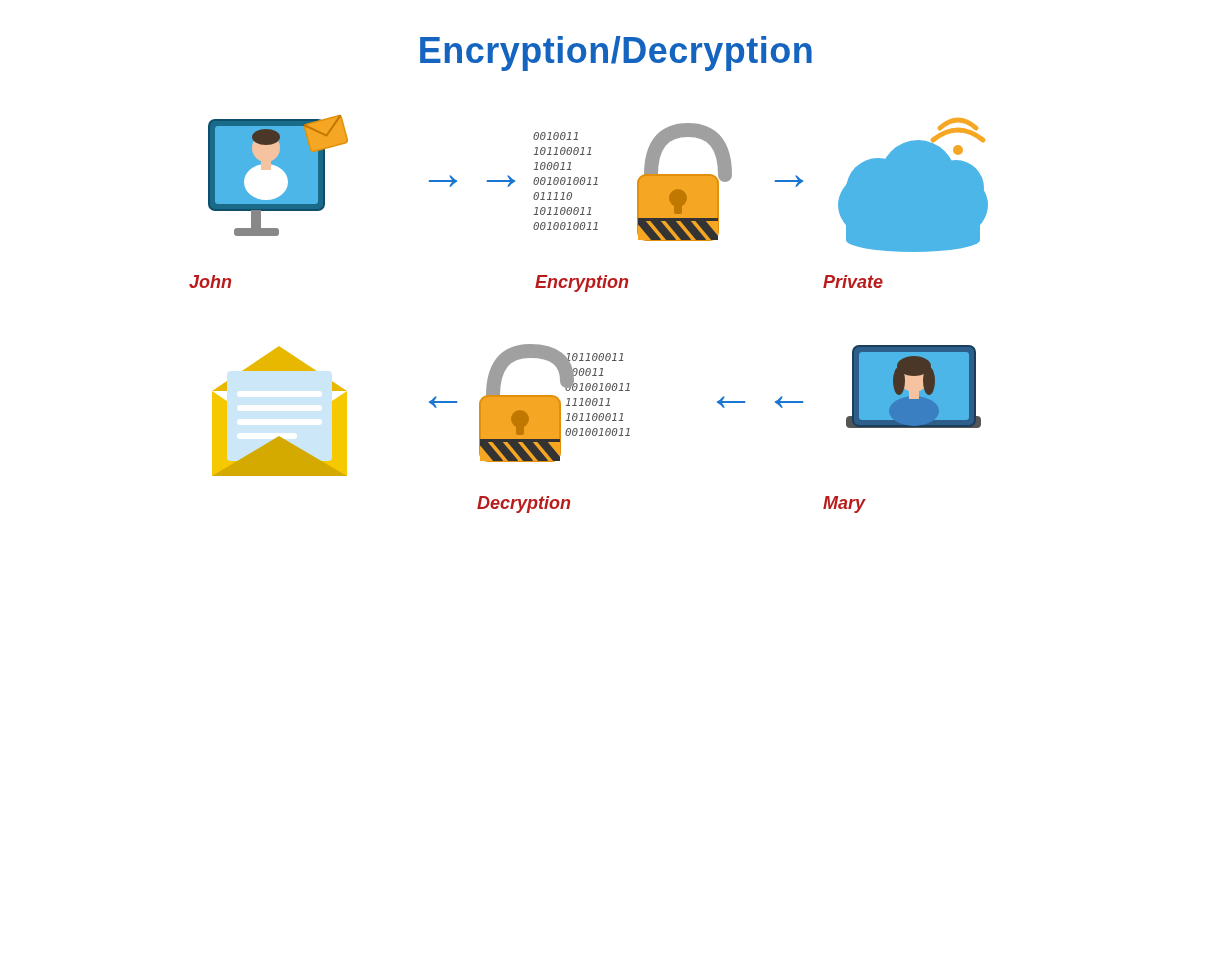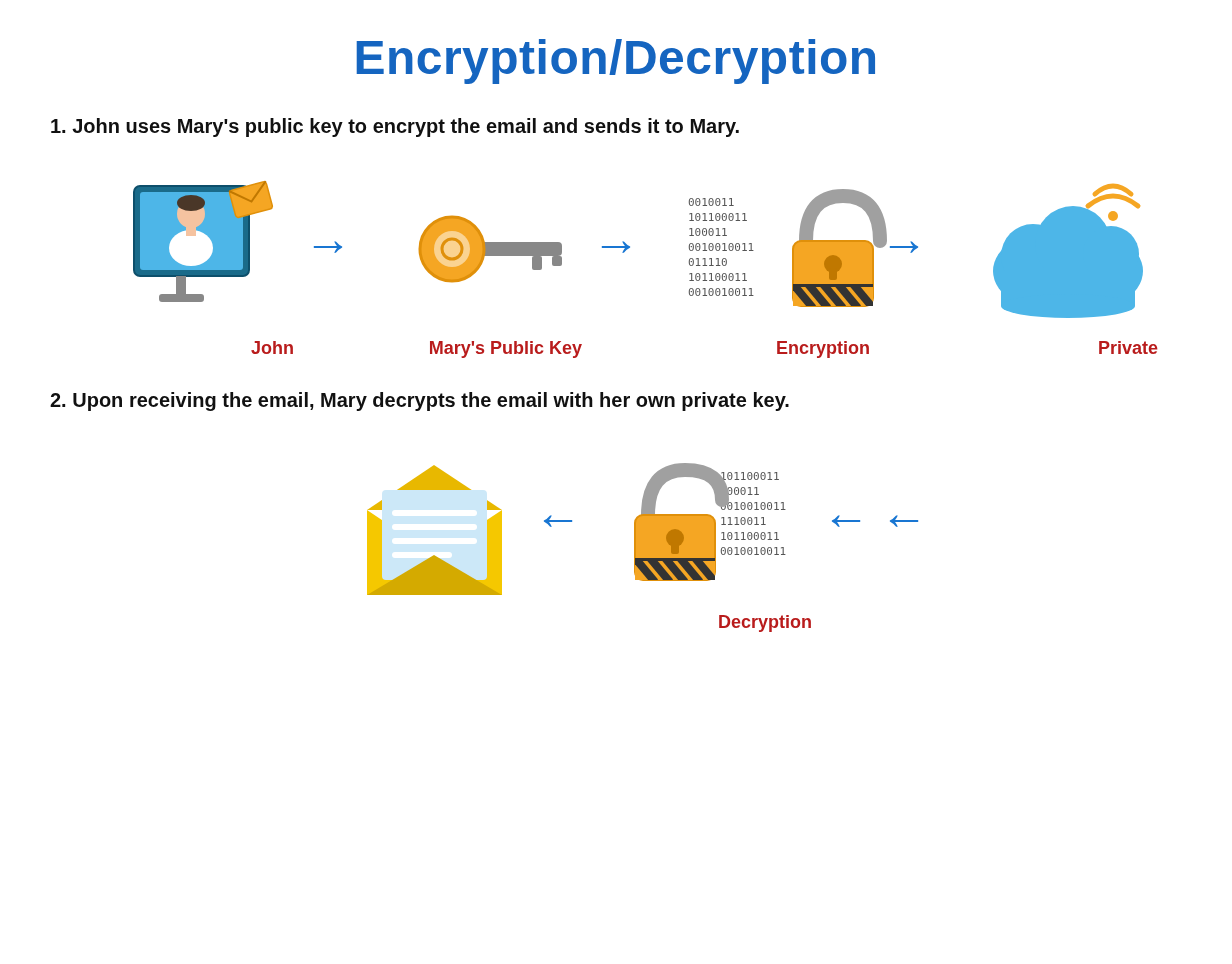--- a/index.html
+++ b/index.html
@@ -6,21 +6,21 @@
     body {
       background: #fff;
       font-family: 'Arial', sans-serif;
       width: 1232px;
       min-height: 964px;
       padding: 30px 40px;
     }
 
     .page-title {
       text-align: center;
-      font-size: 48px;
+      font-size: 36px;
       font-weight: 900;
       color: #1565c0;
       margin-bottom: 30px;
       letter-spacing: 0.5px;
     }
 
     .step-label {
       font-size: 20px;
       font-weight: 900;
       color: #111;
@@ -32,22 +32,23 @@
       display: flex;
       align-items: center;
       justify-content: center;
       gap: 10px;
       margin-bottom: 10px;
     }
 
     .flow-item {
       display: flex;
       flex-direction: column;
-      align-items: flex-end;
+      align-items: flex-start;
       width: 220px;
+      font-style: italic;
     }
 
     .icon-box {
       width: 180px;
       height: 160px;
       display: flex;
       align-items: center;
       justify-content: center;
     }
 
@@ -88,21 +89,20 @@
       fill: #555;
       line-height: 1.4;
     }
   </style>
 </head>
 <body>
 
 <h1 class="page-title">Encryption/Decryption</h1>
 
 <div class="section">
-  <p class="step-label">1. John uses Mary's public key to encrypt the email and sends it to Mary.</p>
 
   <div class="flow-row">
 
     <div class="flow-item">
       <div class="icon-box">
 
         <svg width="160" height="145" viewBox="0 0 160 145">
 
           <rect x="10" y="10" width="115" height="90" rx="6" ry="6" fill="#1a6b8a" stroke="#0d4f6b" stroke-width="2"></rect>
 
@@ -123,36 +123,20 @@
             <rect x="0" y="0" width="38" height="28" rx="3" fill="#f5a623" stroke="#e0900a" stroke-width="1.5"></rect>
             <polyline points="0,0 19,16 38,0" fill="none" stroke="#c07800" stroke-width="2"></polyline>
           </g>
         </svg>
       </div>
       <div class="item-label">John</div>
     </div>
 
     <div class="arrow">→</div>
 
-    <div class="flow-item">
-      <div class="icon-box">
-        <svg width="160" height="80" viewBox="0 0 160 80">
-
-          <rect x="60" y="34" width="90" height="14" rx="4" fill="#888"></rect>
-
-          <rect x="120" y="48" width="10" height="14" rx="2" fill="#888"></rect>
-          <rect x="140" y="48" width="10" height="10" rx="2" fill="#888"></rect>
-
-          <circle cx="40" cy="41" r="32" fill="#f5a623" stroke="#e0900a" stroke-width="3"></circle>
-          <circle cx="40" cy="41" r="18" fill="#fff" opacity="0.5"></circle>
-          <circle cx="40" cy="41" r="10" fill="transparent" stroke="#e0900a" stroke-width="3"></circle>
-        </svg>
-      </div>
-      <div class="item-label">Mary's Public Key</div>
-    </div>
 
     <div class="arrow">→</div>
 
     <div class="flow-item">
       <div class="icon-box">
         <svg width="185" height="145" viewBox="0 0 185 145">
 
           <text x="0" y="30" class="binary-text" font-family="monospace" font-size="11" fill="#555">0010011</text>
           <text x="0" y="45" class="binary-text" font-family="monospace" font-size="11" fill="#555">101100011</text>
           <text x="0" y="60" class="binary-text" font-family="monospace" font-size="11" fill="#555">100011</text>
@@ -205,21 +189,20 @@
           <ellipse cx="85" cy="130" rx="67" ry="12" fill="#4db6e8"></ellipse>
         </svg>
       </div>
       <div class="item-label">Private</div>
     </div>
 
   </div>
 </div>
 
 <div class="section">
-  <p class="step-label">2. Upon receiving the email, Mary decrypts the email with her own private key.</p>
 
   <div class="flow-row">
 
     <div class="flow-item">
       <div class="icon-box">
         <svg width="155" height="145" viewBox="0 0 155 145">
 
           <polygon points="10,50 77,95 145,50 145,135 10,135" fill="#f5c800"></polygon>
 
           <polygon points="10,50 77,5 145,50" fill="#e8b800"></polygon>
@@ -272,15 +255,38 @@
         </svg>
       </div>
       <div class="item-label">Decryption</div>
     </div>
 
     <div class="arrow-left">←</div>
 
 
     <div class="arrow-left">←</div>
 
+    <div class="flow-item">
+      <div class="icon-box">
+        <svg width="165" height="145" viewBox="0 0 165 145">
+
+          <rect x="15" y="85" width="135" height="12" rx="4" fill="#555"></rect>
+
+          <rect x="22" y="15" width="122" height="80" rx="6" fill="#2d5f8a" stroke="#1a3f5c" stroke-width="2"></rect>
+
+          <rect x="28" y="21" width="110" height="68" rx="3" fill="#4db6e8"></rect>
+
+          <circle cx="83" cy="45" r="16" fill="#f5c3a0"></circle>
+
+          <ellipse cx="83" cy="35" rx="17" ry="10" fill="#4a3728"></ellipse>
+          <ellipse cx="68" cy="50" rx="6" ry="14" fill="#4a3728"></ellipse>
+          <ellipse cx="98" cy="50" rx="6" ry="14" fill="#4a3728"></ellipse>
+
+          <ellipse cx="83" cy="80" rx="25" ry="15" fill="#3a7fc1"></ellipse>
+
+          <rect x="78" y="59" width="10" height="9" fill="#f5c3a0"></rect>
+        </svg>
+      </div>
+      <div class="item-label">Mary</div>
+    </div>
 
   </div>
 </div>
 
 </body></html>

